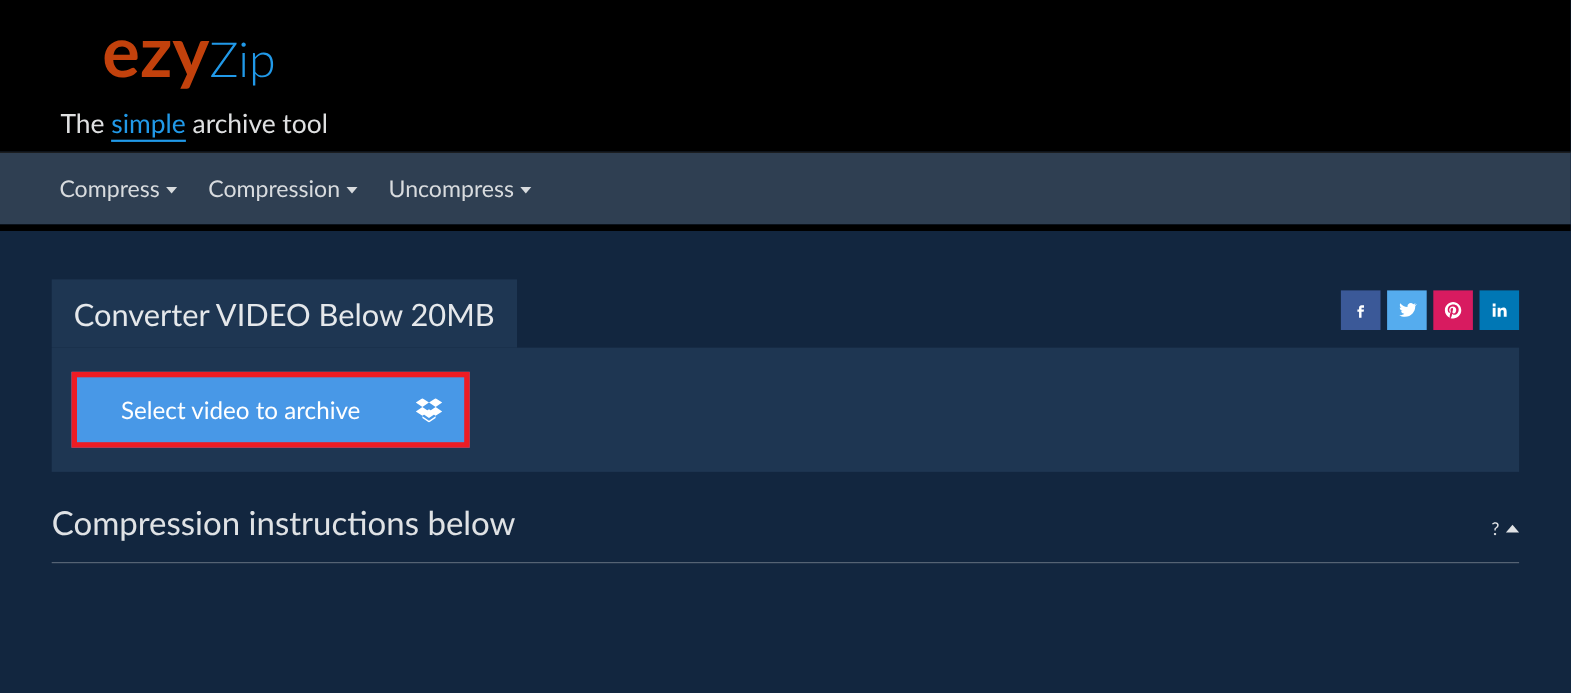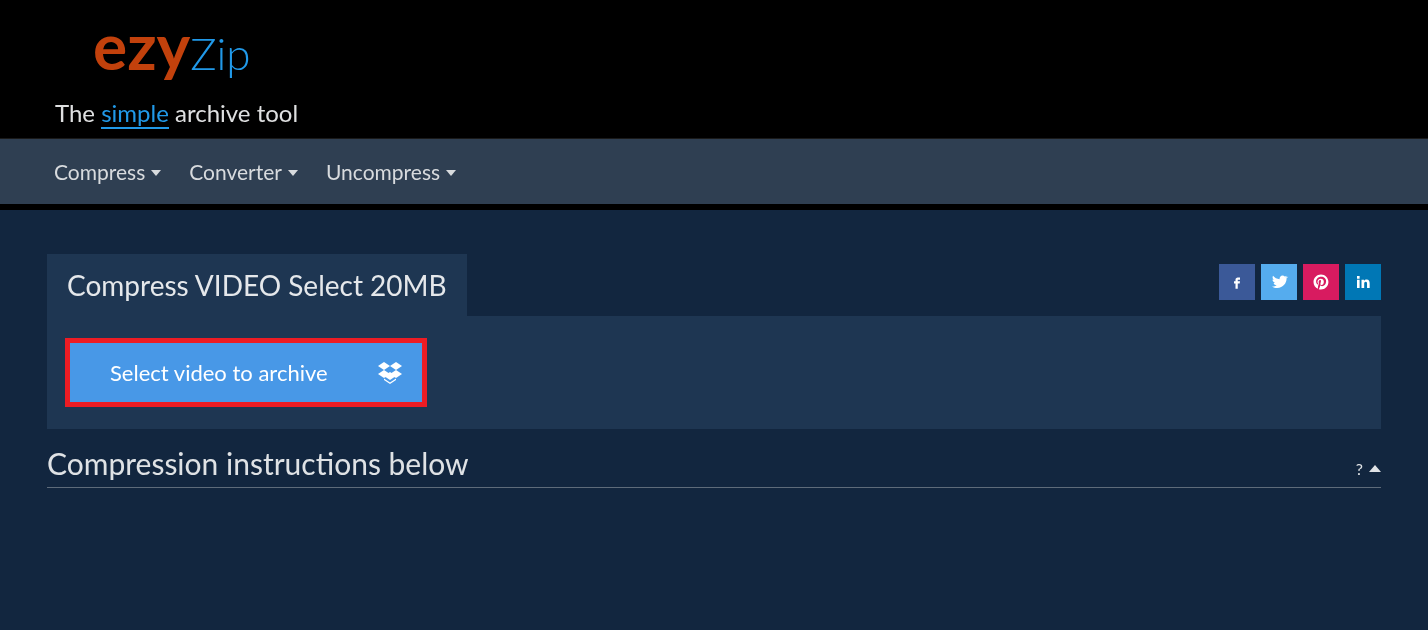--- a/index.html
+++ b/index.html
@@ -129,23 +129,23 @@
     align-items: center;
   }
   .dropbox-btn {
     color: #ffffff;
     padding: 16px 20px 16px 10px;
     cursor: pointer;
     display: flex;
     align-items: center;
   }
   .instructions {
-    margin-top: 16px;
+    margin-top: 28px;
     border-bottom: 1px solid #5e6b7a;
-    padding-bottom: 6px;
+    padding-bottom: 18px;
     display: flex;
     justify-content: space-between;
     align-items: baseline;
   }
   .instructions-title {
     color: #dfe2e5;
     font-size: 30px;
     font-weight: 400;
   }
   .instructions-toggle {
@@ -176,34 +176,34 @@
     <span>The </span><span class="simple">simple</span><span> archive tool</span>
   </div>
 </div>
 
 <div class="navbar">
   <div class="nav-item">
     <span>Compress</span>
     <span class="caret"></span>
   </div>
   <div class="nav-item">
-    <span>Converter</span>
+    <span>Compression</span>
     <span class="caret"></span>
   </div>
   <div class="nav-item">
     <span>Uncompress</span>
     <span class="caret"></span>
   </div>
 </div>
 
 <div class="content-sep"></div>
 
 <div class="content">
   <div class="top-row">
-    <div class="page-title">Compress VIDEO Select 20MB</div>
+    <div class="page-title">Converter VIDEO Below 20MB</div>
     <div class="social">
       <div class="social-btn fb">
         <svg width="18" height="18" viewBox="0 0 24 24" fill="white">
             <path d="M13 9h3V6h-3c-1.7 0-3 1.3-3 3v2H8v3h2v7h3v-7h2.6l.4-3H13V9z"></path>
           </svg>
       </div>
       <div class="social-btn tw">
         <svg width="20" height="20" viewBox="0 0 24 24" fill="white">
             <path d="M22 5.9c-.7.3-1.5.6-2.3.7.8-.5 1.5-1.3 1.8-2.2-.8.5-1.6.8-2.6 1-1.5-1.6-4-1.5-5.4.2-.7.8-1 1.9-.8 3-3.2-.2-6-1.7-7.9-4.1-1 1.8-.5 4 1.2 5.1-.6 0-1.3-.2-1.8-.5 0 1.9 1.3 3.5 3.1 3.9-.6.2-1.2.2-1.8.1.5 1.6 2 2.7 3.7 2.7-1.6 1.2-3.5 1.8-5.5 1.6 1.8 1.2 3.9 1.8 6.1 1.8 7.3 0 11.3-6.1 11.3-11.3v-.5c.8-.6 1.5-1.3 2-2.1z"></path>
           </svg>

